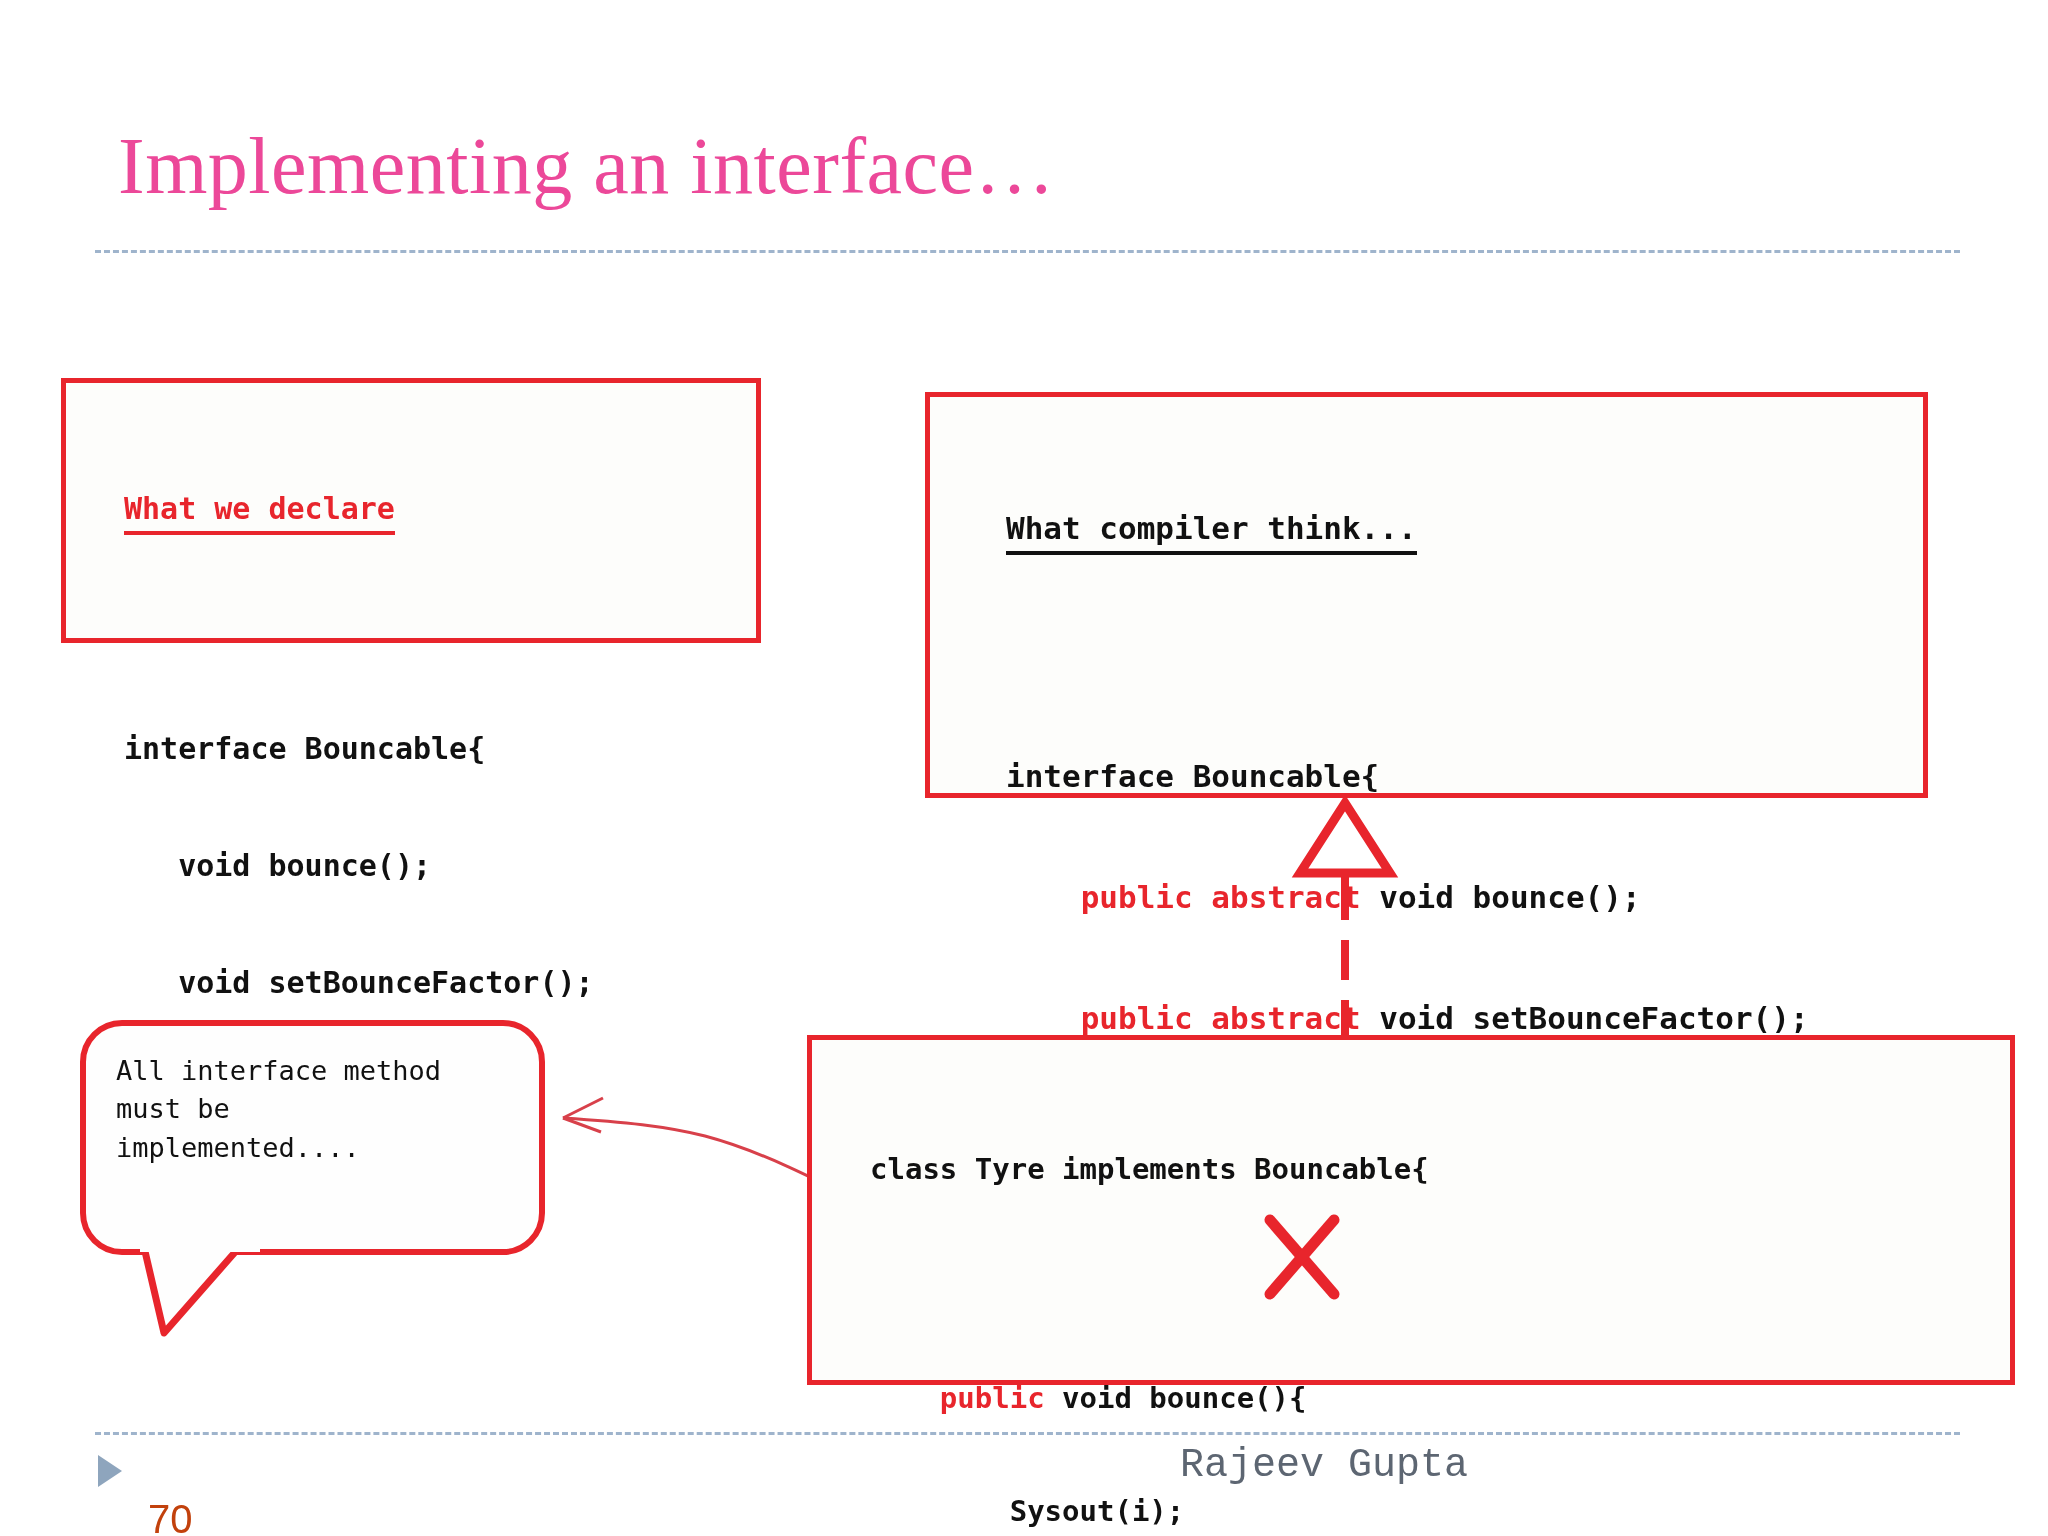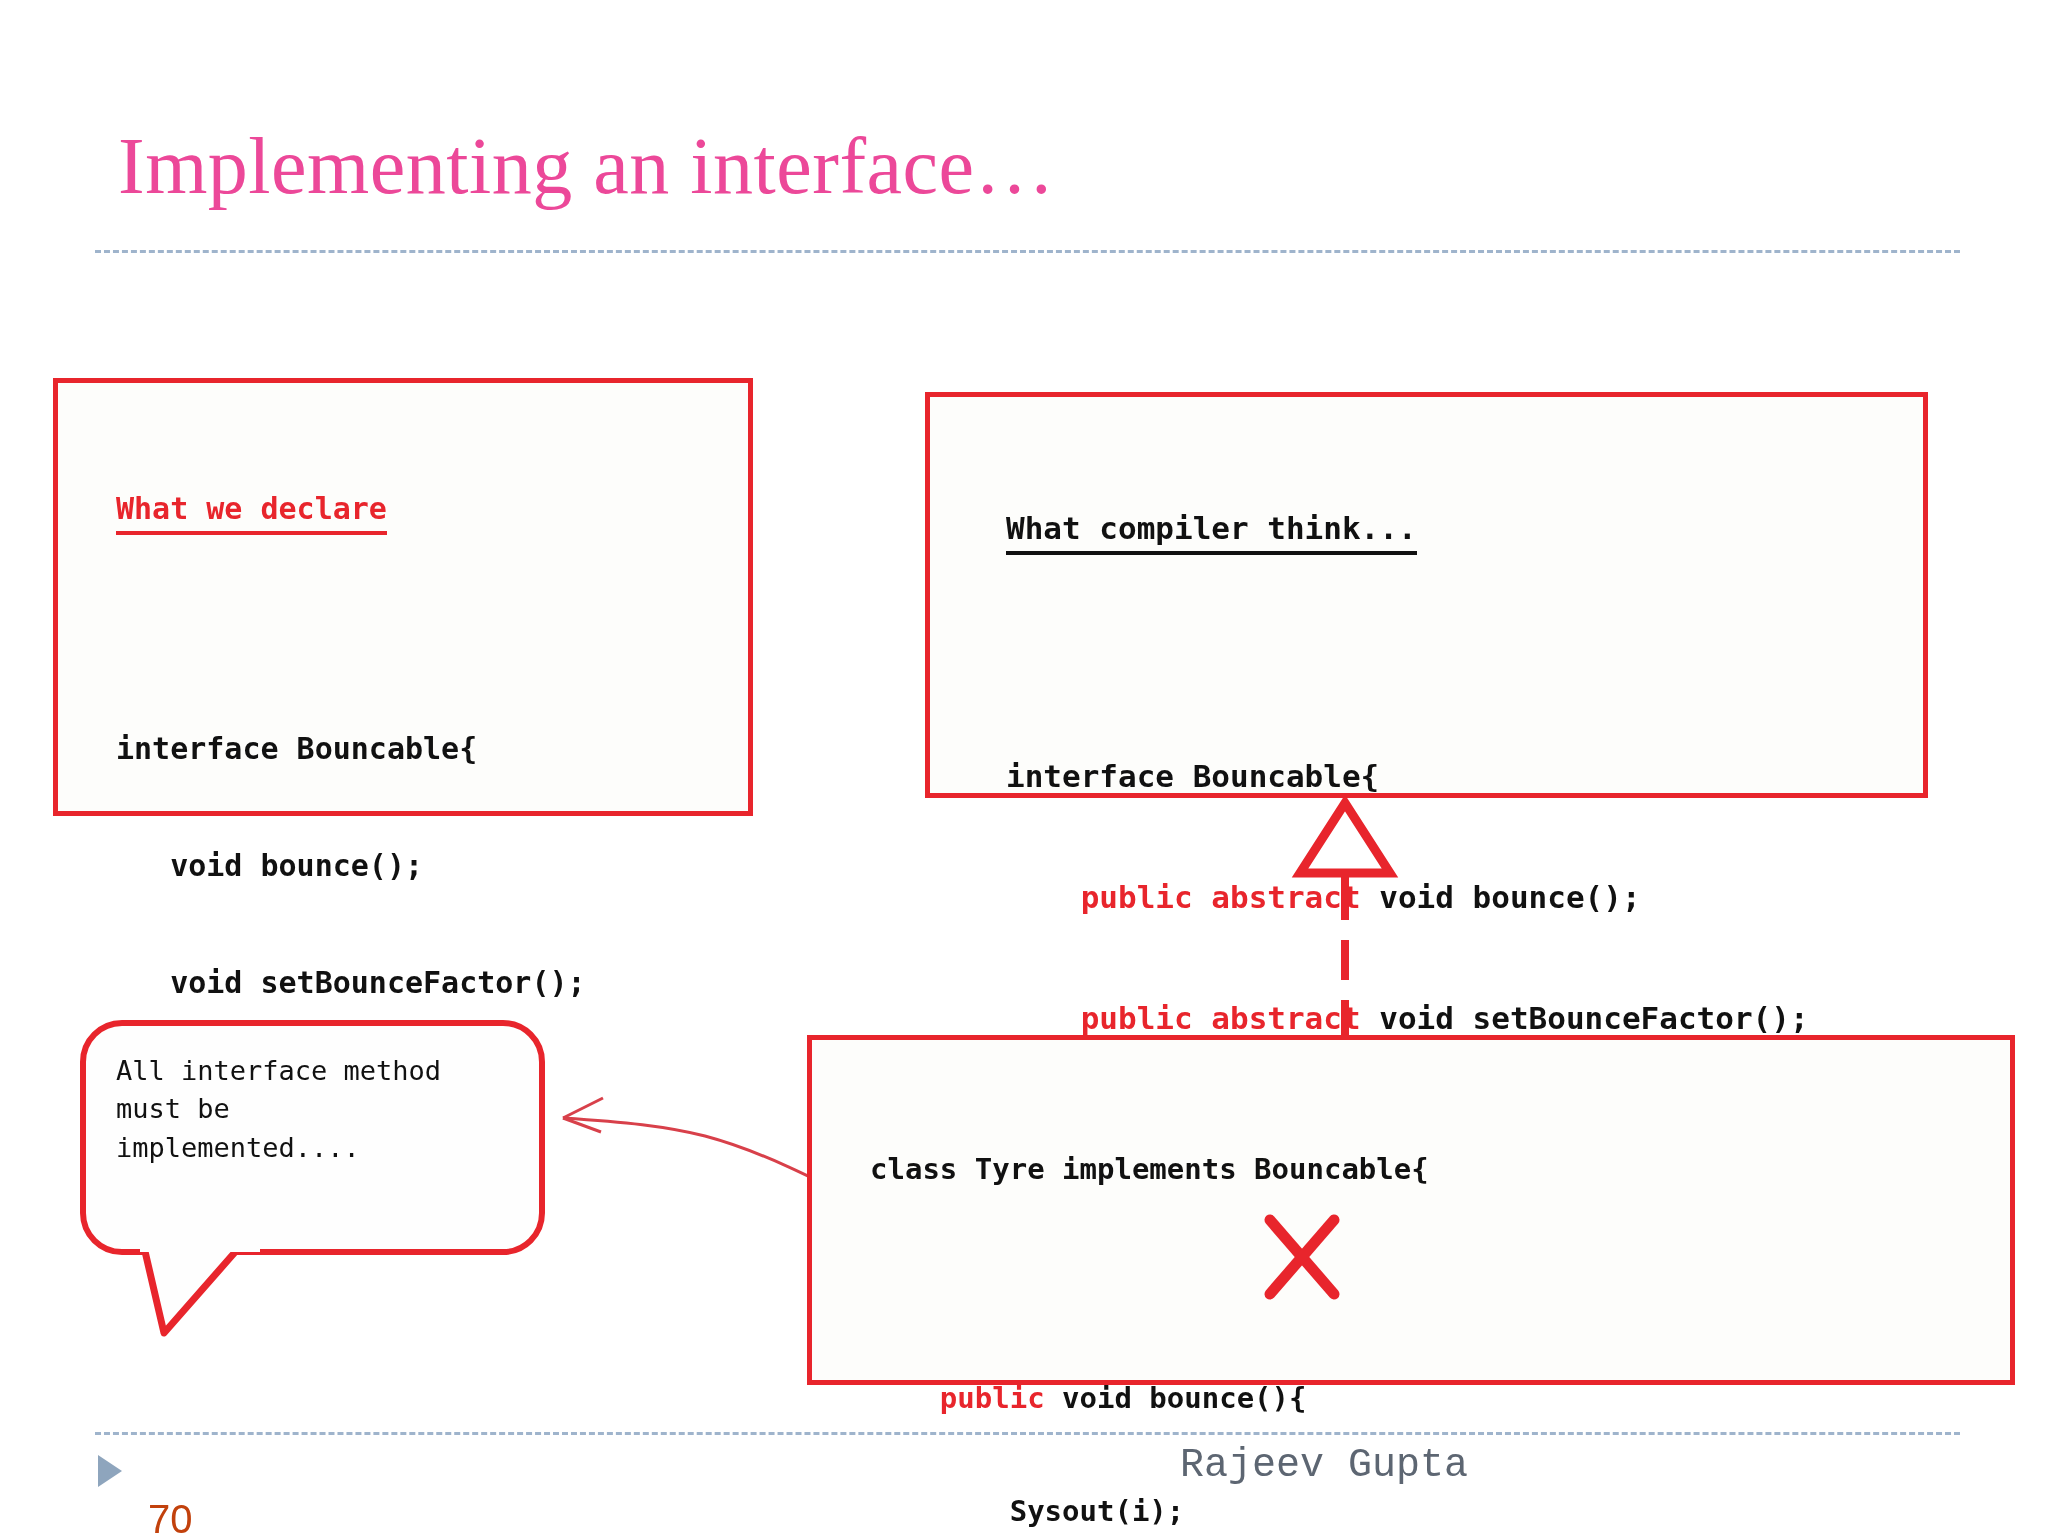--- a/index.html
+++ b/index.html
@@ -54,24 +54,24 @@
   .hdr {
     display: inline-block;
     border-bottom: 4px solid currentColor;
     padding-bottom: 3px;
   }
   .hdr-red { color: #e8252c; }
   .hdr-blk { color: #111111; }
 
   
   #box-declare {
-    left: 53px;
+    left: 61px;
     top: 378px;
     width: 700px;
-    height: 438px;
+    height: 265px;
   }
   #box-declare .inner {
     padding: 28px 0 0 58px;
     font-size: 30px;
     line-height: 1.30;
   }
   #box-declare .gap { height: 38px; }
 
   
   #box-compiler {

